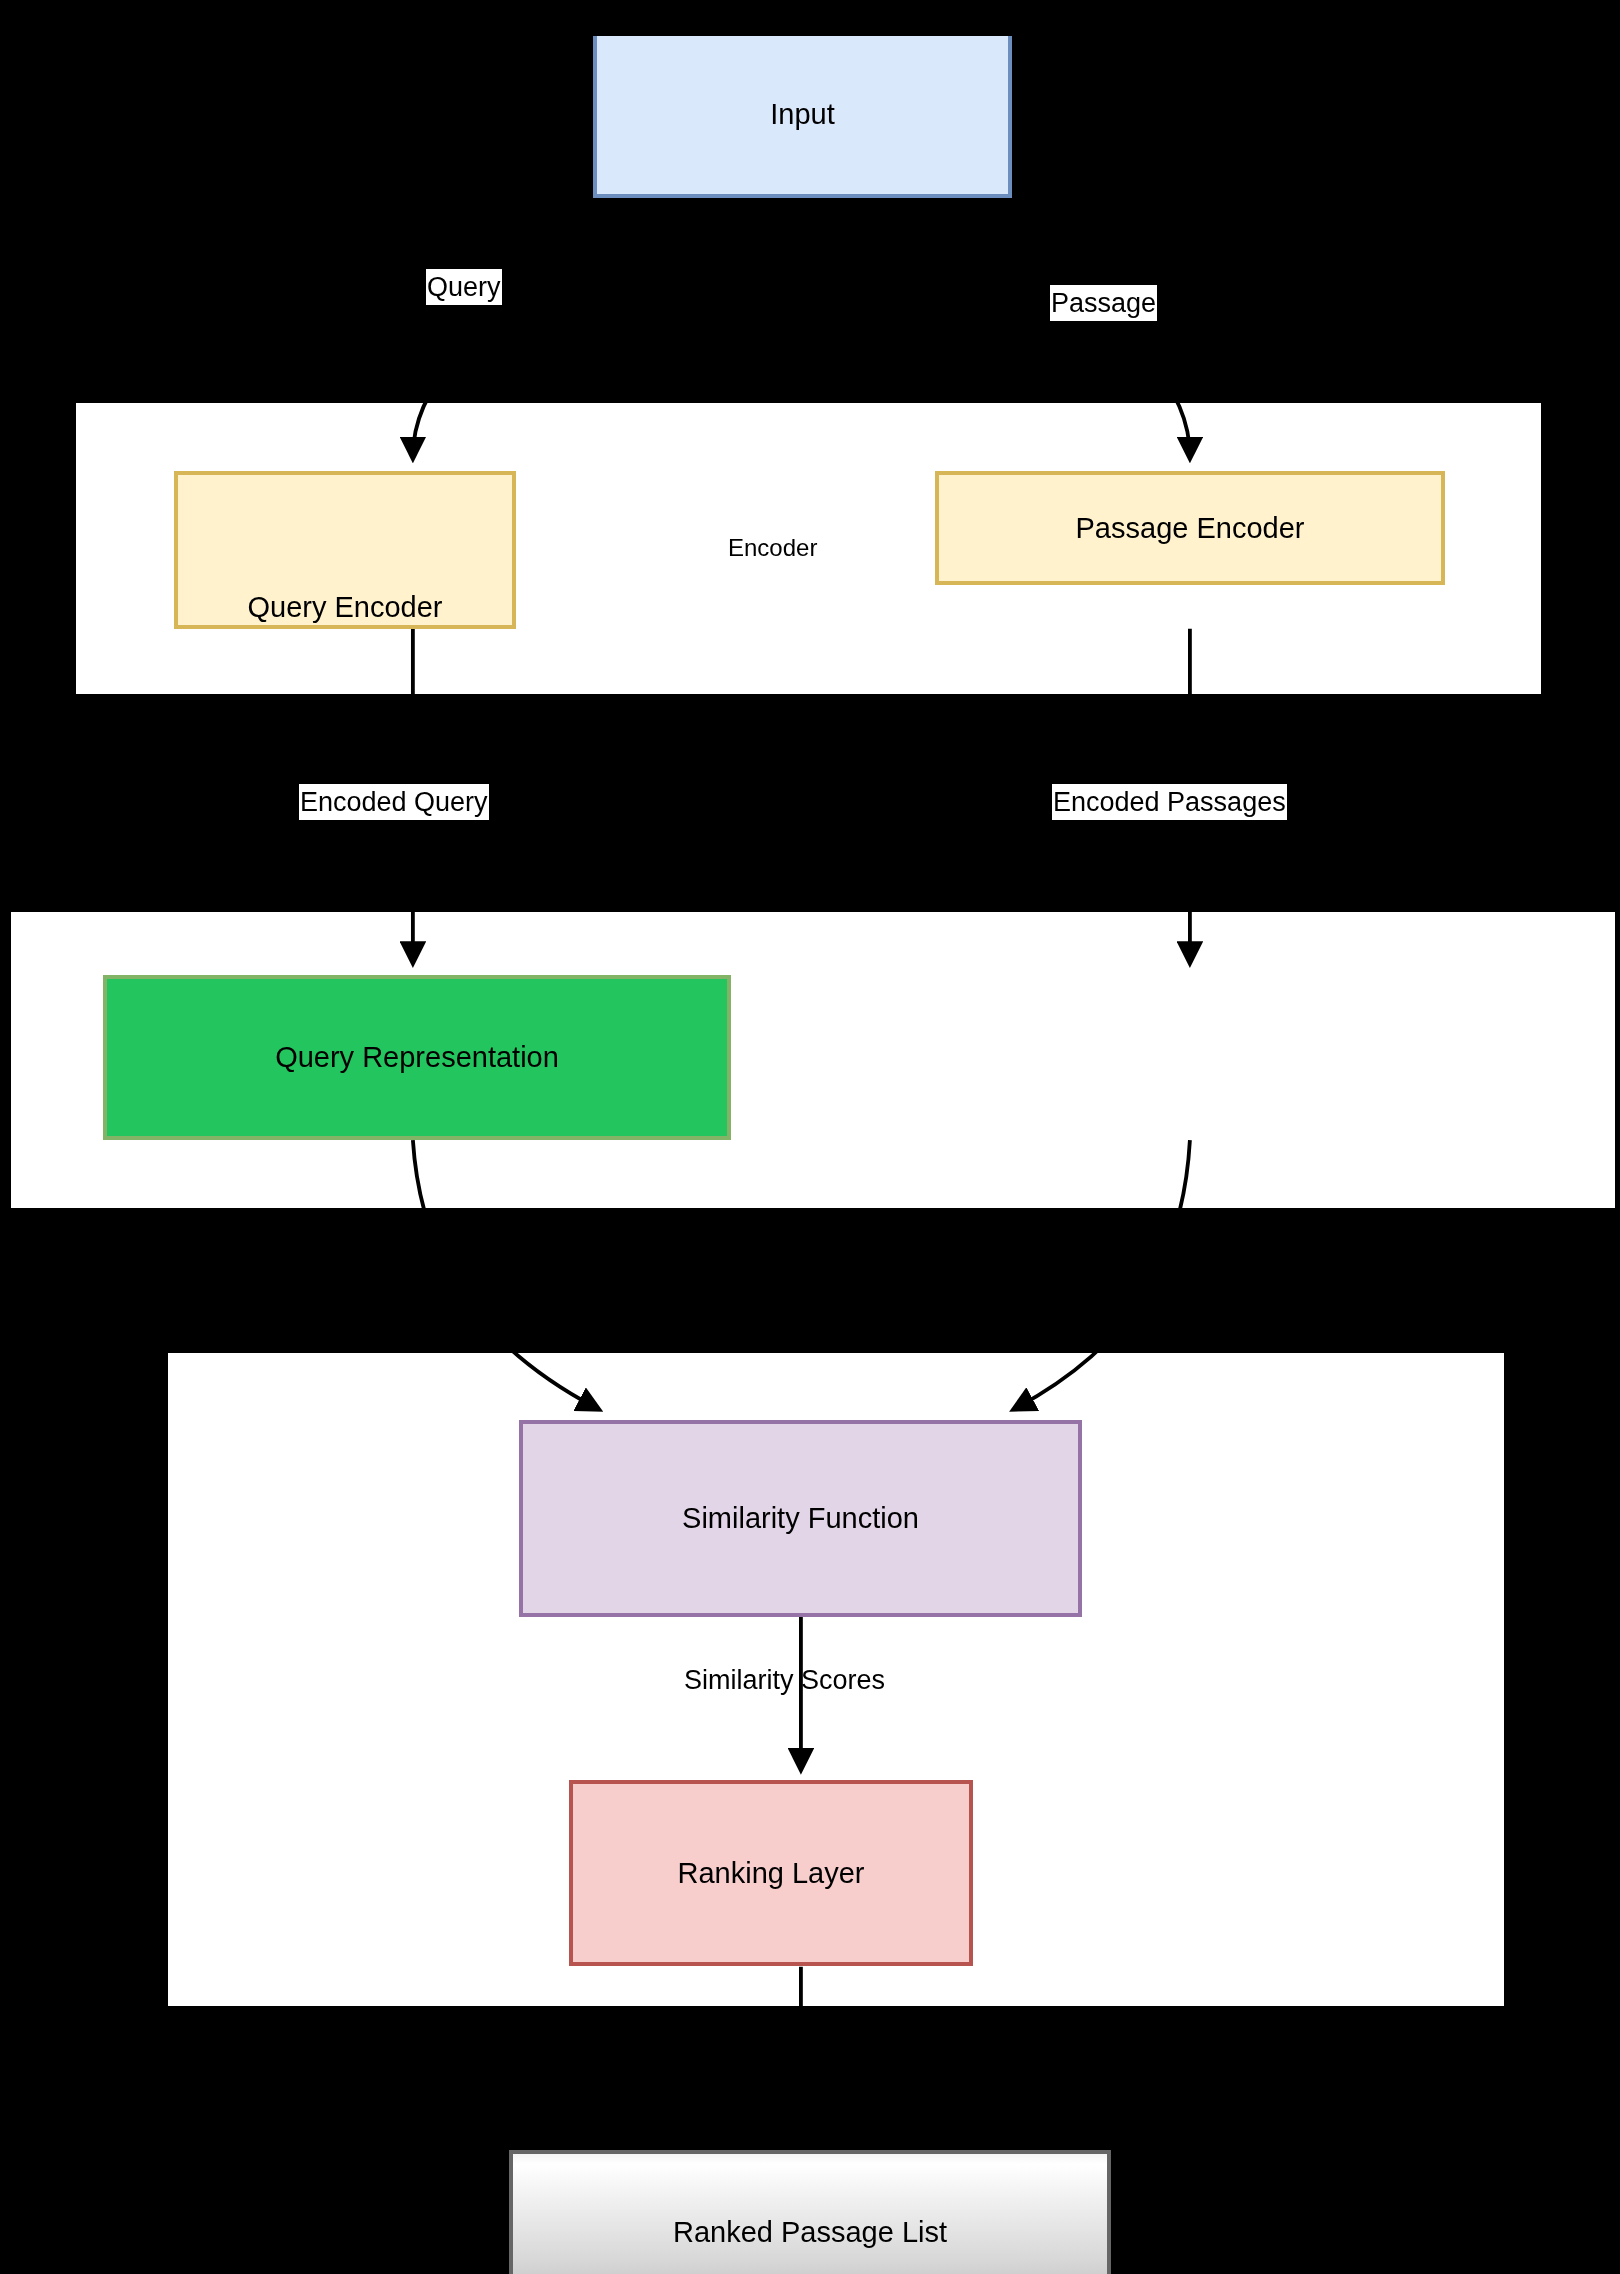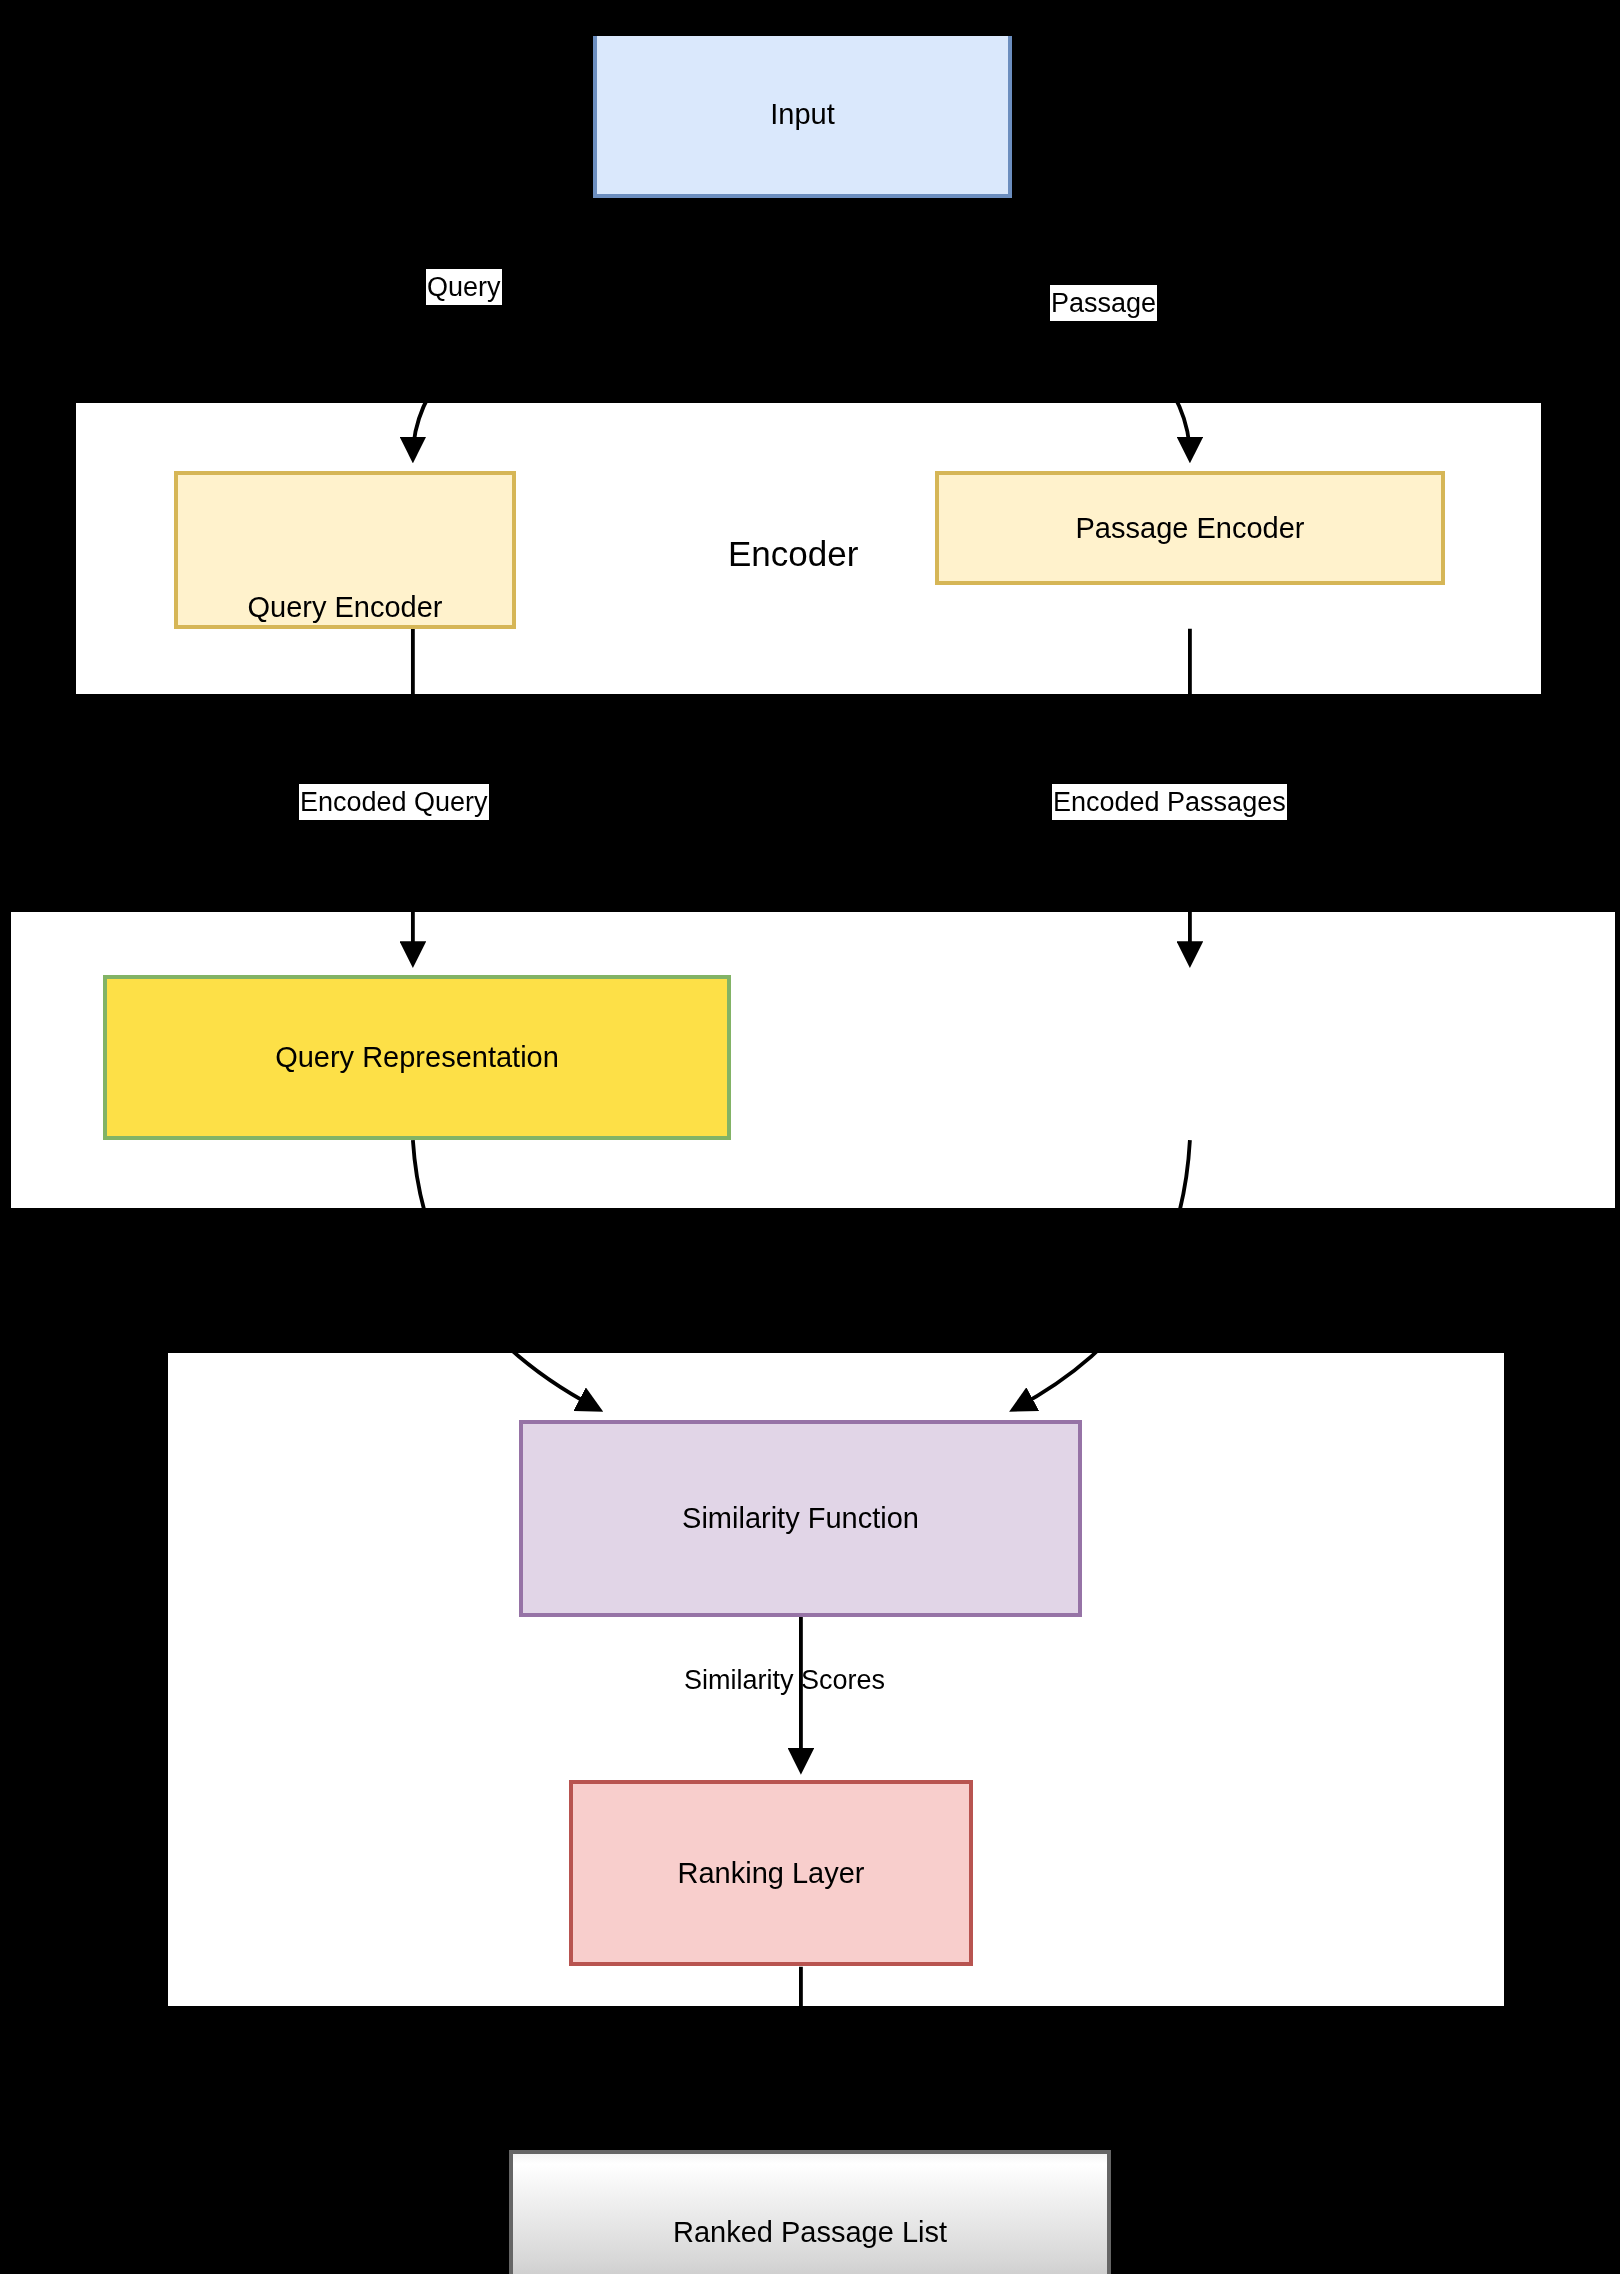--- a/index.html
+++ b/index.html
@@ -47,40 +47,40 @@
 
   .node-input {
     background: #dae8fc;
     border: 4.8px solid #6c8ebf;
   }
   .node-encoder {
     background: #fff2cc;
     border: 4.8px solid #d6b656;
   }
   .node-repr {
-    background: #fde047;
+    background: #22c55e;
     border: 4.8px solid #82b366;
   }
   .node-sim {
     background: #e1d5e7;
     border: 4.8px solid #9673a6;
   }
   .node-rank {
     background: #f8cecc;
     border: 4.8px solid #b85450;
   }
   .node-output {
     background: linear-gradient(to bottom, #f5f5f5 0%, #ffffff 6%, #eeeeee 30%, #d8d8d8 62%, #bfbfbf 90%, #b3b3b3 100%);
     border: 4.8px solid #666666;
   }
 
   
   .group-title {
     position: absolute;
-    font-size: 35px;
+    font-size: 24px;
     color: #000000;
     z-index: 6;
     white-space: nowrap;
   }
 
   
   .edge-label {
     position: absolute;
     font-size: 27px;
     color: #000000;

